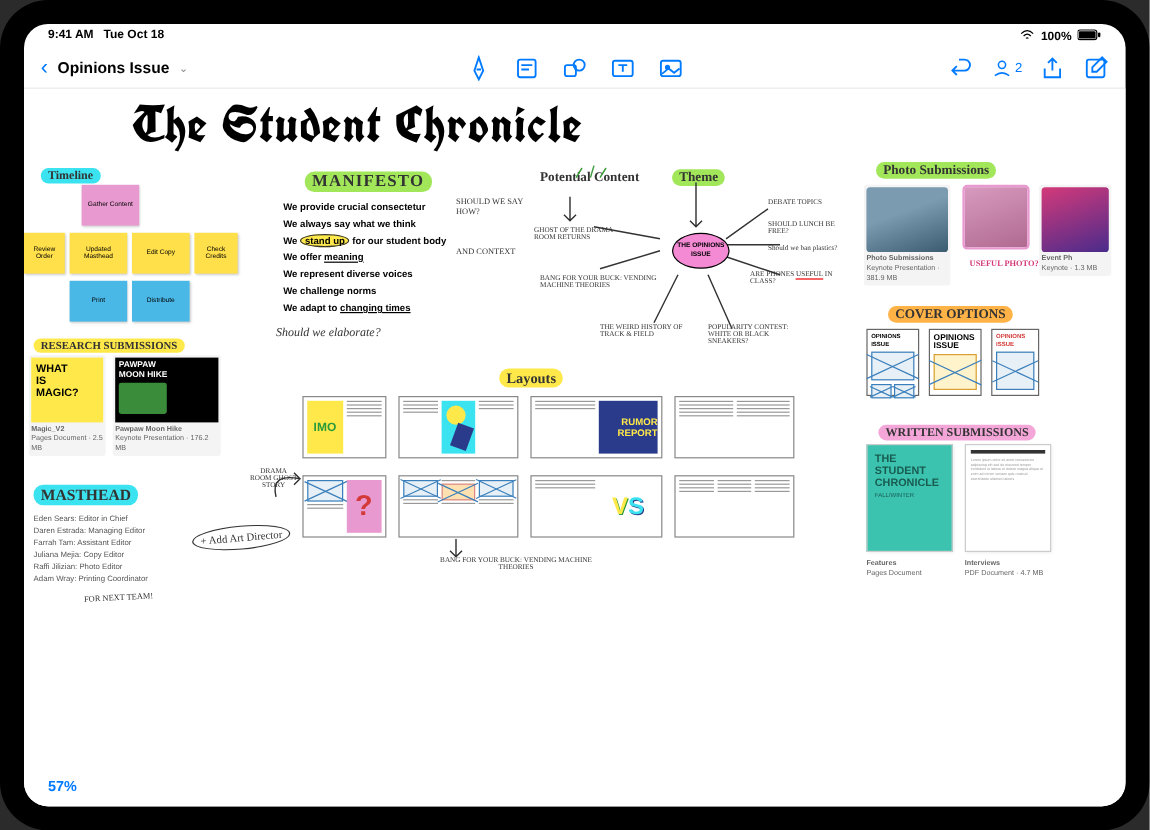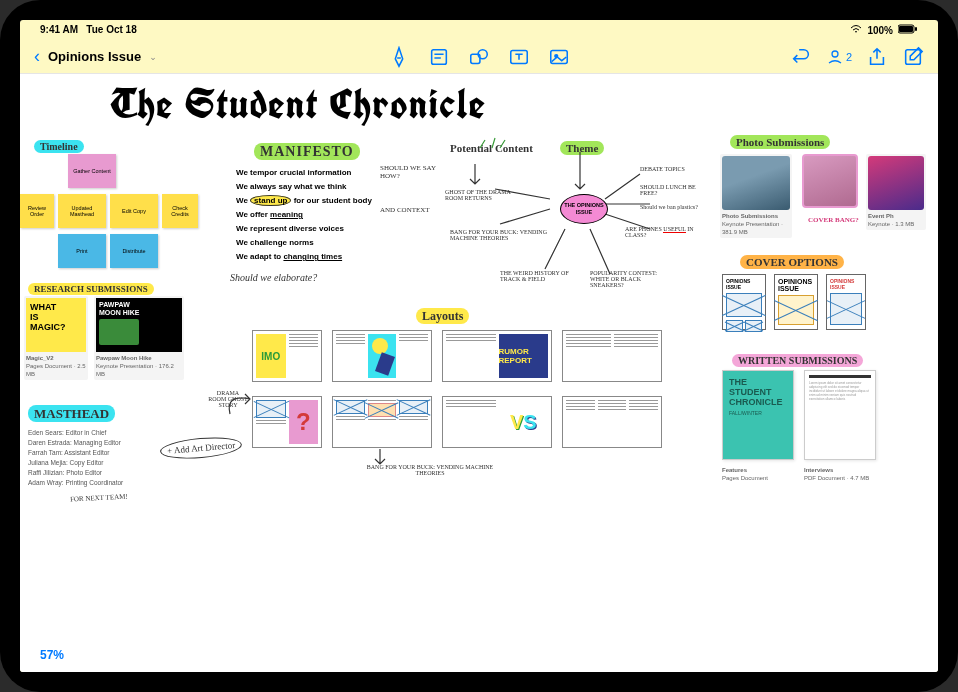--- a/index.html
+++ b/index.html
@@ -9,21 +9,21 @@
   display: flex; align-items: center; justify-content: center;
   font-family: -apple-system, "Helvetica Neue", Arial, sans-serif;
 }
 .ipad {
   width: 958px; height: 692px;
   background: #000; border-radius: 40px;
   padding: 20px; position: relative;
 }
 .screen {
   width: 100%; height: 100%;
-  background: #fef9c3; border-radius: 3px;
+  background: #ffffff; border-radius: 20px;
   overflow: hidden; position: relative;
 }
 .status-bar {
   height: 20px; display: flex; justify-content: space-between;
   padding: 4px 20px; font-size: 10px; font-weight: 600; color: #000;
 }
 .status-right { display: flex; gap: 5px; align-items: center; }
 .toolbar {
   height: 34px; display: flex; align-items: center;
   padding: 0 14px; border-bottom: 1px solid #e5e5e5;
@@ -215,21 +215,21 @@
       <div class="sticky yellow" style="top:120px;left:38px;">Updated Masthead</div>
       <div class="sticky yellow" style="top:120px;left:90px;">Edit Copy</div>
       <div class="sticky yellow" style="top:120px;left:142px;width:36px;">Check Credits</div>
       <div class="sticky blue" style="top:160px;left:38px;">Print</div>
       <div class="sticky blue" style="top:160px;left:90px;">Distribute</div>
 
       <div style="top:68px;left:210px;">
         <span class="section-label hl-green hw" style="font-size:14px;letter-spacing:1px;margin-left:24px;">MANIFESTO</span>
       </div>
       <div class="manifesto-list" style="top:92px;left:216px;">
-        <div>We tempor crucial information</div>
+        <div>We provide crucial consectetur</div>
         <div>We always say what we think</div>
         <div>We <span class="circled" style="background:#ffe94a;">stand up</span> for our student body</div>
         <div>We offer <span class="underline">meaning</span></div>
         <div>We represent diverse voices</div>
         <div>We challenge norms</div>
         <div>We adapt to <span class="underline">changing times</span></div>
       </div>
       <div class="hw hw-small" style="top:90px;left:360px;width:60px;">SHOULD WE SAY HOW?</div>
       <div class="hw hw-small" style="top:132px;left:360px;width:50px;">AND CONTEXT</div>
       <div class="hw" style="top:198px;left:210px;font-size:10px;font-style:italic;">Should we elaborate?</div>
@@ -314,21 +314,21 @@
             <div class="layout-line"></div>
             <div class="layout-line"></div>
           </div>
       </div>
       <div class="layout-thumb" style="top:256px;left:422px;width:110px;">
         <div class="layout-col">
             <div class="layout-line"></div>
             <div class="layout-line"></div>
             <div class="layout-line"></div>
           </div>
-        <div class="layout-block" style="background:#2a3b8b;color:#ffe94a;font-weight:900;font-size:8px;display:flex;align-items:center;justify-content:center;text-align:left;line-height:9px;">RUMOR REPORT</div>
+        <div class="layout-block" style="background:#2a3b8b;color:#ffe94a;font-weight:900;font-size:8px;display:flex;align-items:center;justify-content:center;text-align:right;line-height:9px;">RUMOR REPORT</div>
       </div>
       <div class="layout-thumb" style="top:256px;left:542px;width:100px;">
         <div class="layout-col">
             <div class="layout-line"></div>
             <div class="layout-line"></div>
             <div class="layout-line"></div>
             <div class="layout-line"></div>
             <div class="layout-line"></div>
           </div>
         <div class="layout-col">
@@ -408,21 +408,21 @@
       <div style="top:58px;left:710px;">
         <span class="section-label hl-green hw" style="font-size:11px;">Photo Submissions</span>
       </div>
       <div class="file-card" style="top:80px;left:700px;width:72px;">
         <div class="photo-thumb" style="height:54px;background:linear-gradient(160deg,#7a9bb0 40%,#3a5b70);"></div>
         <div class="thumb-label"><b>Photo Submissions</b><br><span>Keynote Presentation · 381.9 MB</span></div>
       </div>
       <div style="top:80px;left:782px;width:56px;">
         <div class="photo-thumb" style="height:54px;background:linear-gradient(160deg,#d89ac0,#b06a90);border:2px solid #e89ad0;border-radius:4px;"></div>
       </div>
-      <div class="hw hw-small" style="top:142px;left:788px;color:#d43a7a;font-weight:700;">COVER BANG?</div>
+      <div class="hw hw-small" style="top:142px;left:788px;color:#d43a7a;font-weight:700;">USEFUL PHOTO?</div>
       <div class="file-card" style="top:80px;left:846px;width:60px;">
         <div class="photo-thumb" style="height:54px;background:linear-gradient(160deg,#d43a7a,#4a2b8b);"></div>
         <div class="thumb-label"><b>Event Ph</b><br><span>Keynote · 1.3 MB</span></div>
       </div>
 
       <div style="top:178px;left:720px;">
         <span class="section-label hl-orange hw" style="font-size:11px;">COVER OPTIONS</span>
       </div>
       <div class="cover-thumb" style="top:200px;left:702px;">
         <div style="font-size:5px;font-weight:700;">OPINIONS ISSUE</div>

